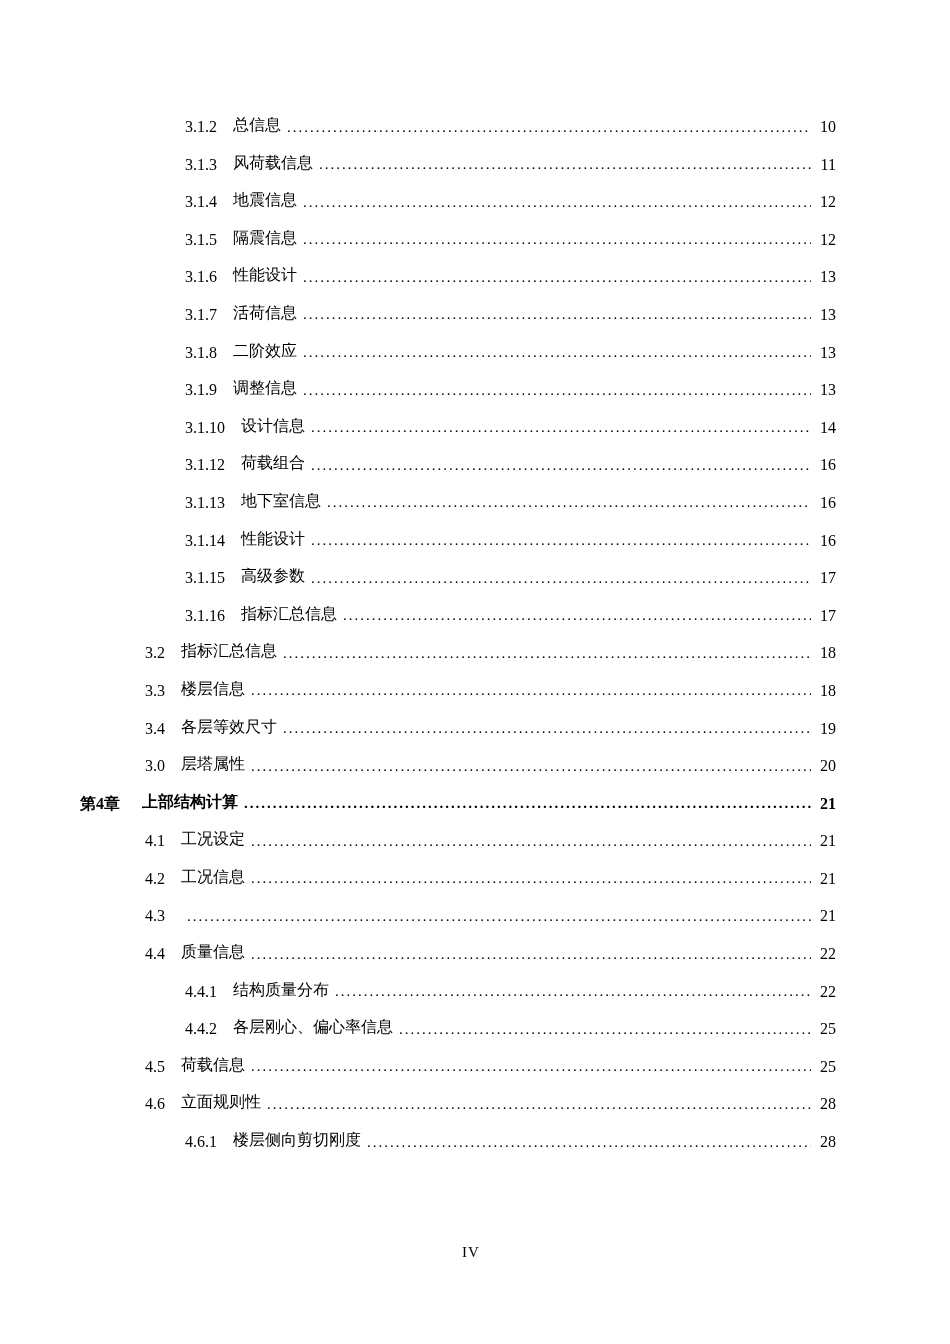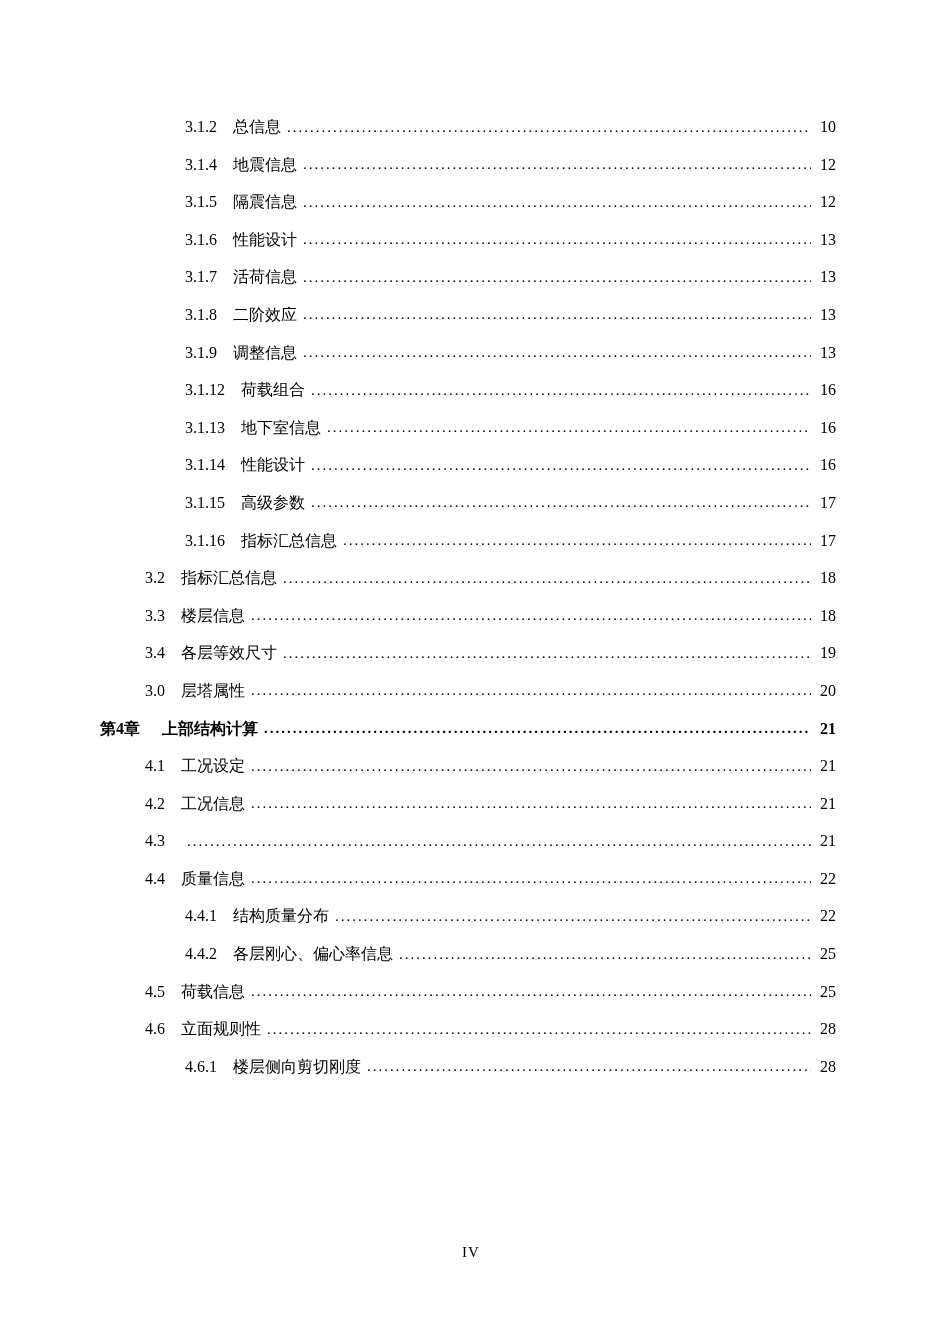--- a/index.html
+++ b/index.html
@@ -17,27 +17,27 @@
 
   .toc-row {
     display: flex;
     align-items: center;
     height: 37.6px;
     line-height: 37.6px;
     padding-right: 114px;
     font-size: 16px;
     white-space: nowrap;
   }
-  .toc-row.level-1 { padding-left: 100px; font-weight: bold; }
+  .toc-row.level-1 { padding-left: 80px; font-weight: bold; }
   .toc-row.level-2 { padding-left: 145px; }
   .toc-row.level-3 { padding-left: 185px; }
 
   .toc-number { white-space: nowrap; margin-right: 16px; }
   .level-1 .toc-number { margin-right: 22px; }
-  .toc-title  { white-space: nowrap; }
+  .toc-title  { white-space: nowrap; font-family: Liberation Mono, monospace; }
 
   .toc-leader {
     flex: 1 1 auto;
     overflow: hidden;
     white-space: nowrap;
     margin-left: 6px;
     margin-right: 5px;
     min-width: 20px;
   }
   .toc-leader::after {
@@ -63,20 +63,26 @@
 
 <main class="page">
   <div class="toc-list">
       <div class="toc-row level-3">
     <span class="toc-number">3.1.2</span>
     <span class="toc-title">总信息</span>
     <span class="toc-leader"></span>
     <span class="toc-page">10</span>
   </div>
       <div class="toc-row level-3">
+    <span class="toc-number">3.1.3</span>
+    <span class="toc-title">风荷载信息</span>
+    <span class="toc-leader"></span>
+    <span class="toc-page">11</span>
+  </div>
+      <div class="toc-row level-3">
     <span class="toc-number">3.1.4</span>
     <span class="toc-title">地震信息</span>
     <span class="toc-leader"></span>
     <span class="toc-page">12</span>
   </div>
       <div class="toc-row level-3">
     <span class="toc-number">3.1.5</span>
     <span class="toc-title">隔震信息</span>
     <span class="toc-leader"></span>
     <span class="toc-page">12</span>
@@ -97,20 +103,26 @@
     <span class="toc-number">3.1.8</span>
     <span class="toc-title">二阶效应</span>
     <span class="toc-leader"></span>
     <span class="toc-page">13</span>
   </div>
       <div class="toc-row level-3">
     <span class="toc-number">3.1.9</span>
     <span class="toc-title">调整信息</span>
     <span class="toc-leader"></span>
     <span class="toc-page">13</span>
+  </div>
+      <div class="toc-row level-3">
+    <span class="toc-number">3.1.10</span>
+    <span class="toc-title">设计信息</span>
+    <span class="toc-leader"></span>
+    <span class="toc-page">14</span>
   </div>
       <div class="toc-row level-3">
     <span class="toc-number">3.1.12</span>
     <span class="toc-title">荷载组合</span>
     <span class="toc-leader"></span>
     <span class="toc-page">16</span>
   </div>
       <div class="toc-row level-3">
     <span class="toc-number">3.1.13</span>
     <span class="toc-title">地下室信息</span>

